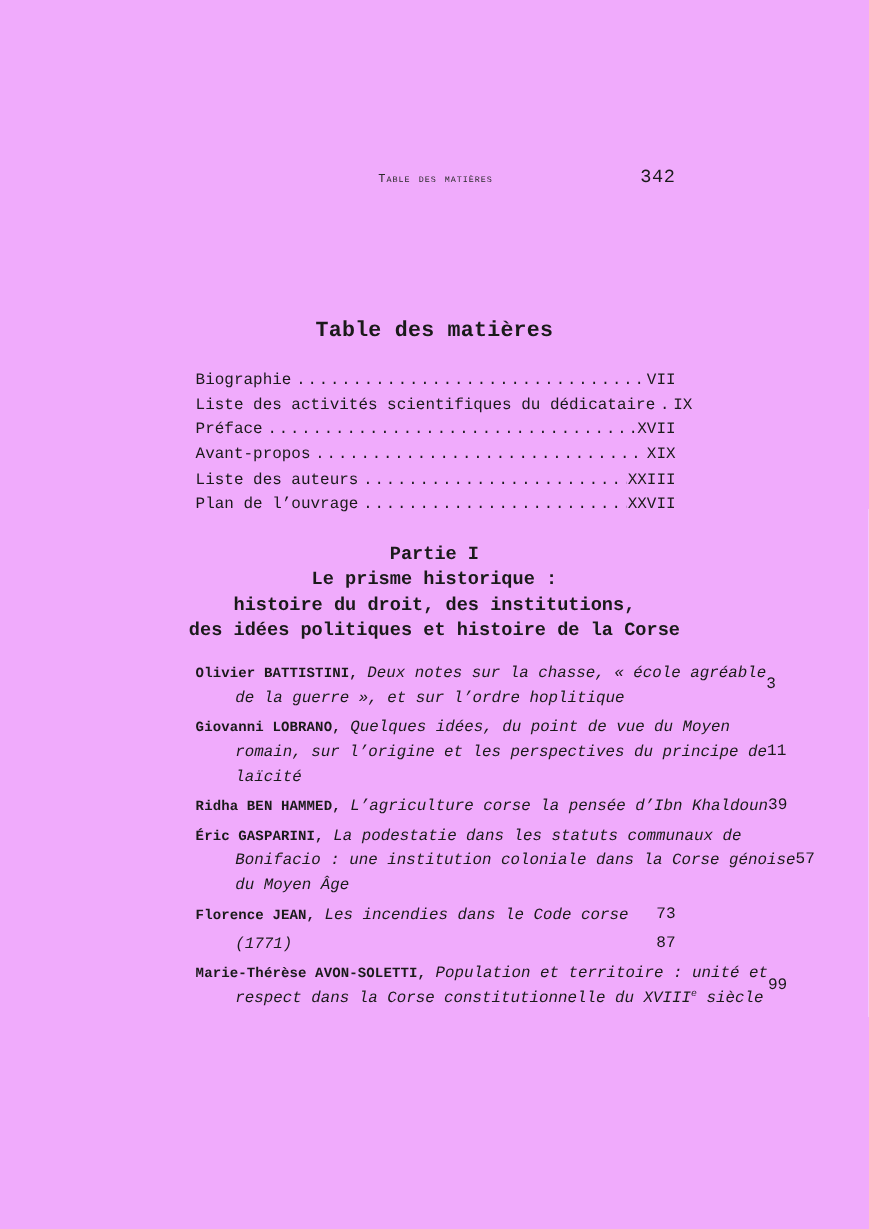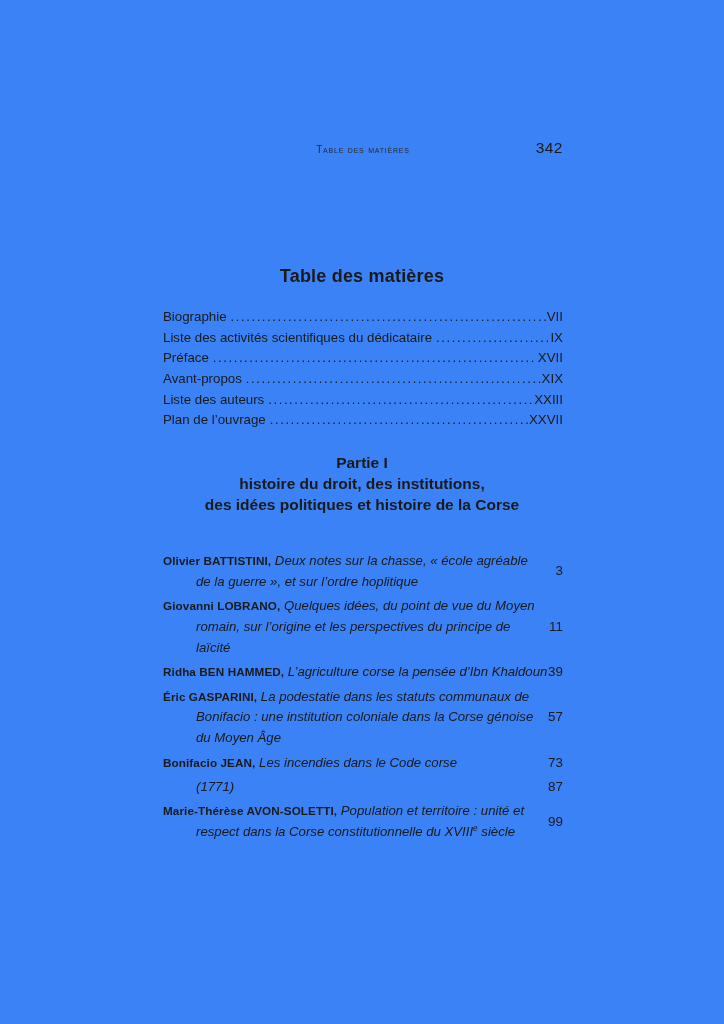--- a/index.html
+++ b/index.html
@@ -4,23 +4,23 @@
 <style>
   html, body {
     margin: 0;
     padding: 0;
     background: #ffffff;
   }
   .sheet {
     position: relative;
     width: 724px;
     height: 1024px;
-    background: #3b82f6;
+    background: #f0abfc;
     color: #1a1a1a;
-    font-family: Liberation Sans, sans-serif;
+    font-family: Liberation Mono, monospace;
     overflow: hidden;
   }
 
   
   .running-header {
     position: absolute;
     top: 139px;
     left: 163px;
     width: 400px;
     display: flex;
@@ -175,20 +175,21 @@
     </div>
     <div class="toc-row">
       <span class="toc-label">Plan de l’ouvrage</span>
       <span class="toc-dots"></span>
       <span class="toc-page">XXVII</span>
     </div>
   </div>
 
   <div class="part-heading">
     <div class="part-line">Partie I</div>
+    <div class="part-line">Le prisme historique :</div>
     <div class="part-line">histoire du droit, des institutions,</div>
     <div class="part-line">des idées politiques et histoire de la Corse</div>
   </div>
 
   <div class="entries">
 
     <div class="entry">
       <div class="entry-text">
         <span class="eline first"><b class="author">Olivier BATTISTINI,</b> <i class="etitle">Deux notes sur la chasse, « école agréable</i></span>
         <span class="eline cont">de la guerre », et sur l’ordre hoplitique</span>
@@ -216,21 +217,21 @@
       <div class="entry-text">
         <span class="eline first"><b class="author">Éric GASPARINI,</b> <i class="etitle">La podestatie dans les statuts communaux de</i></span>
         <span class="eline cont">Bonifacio : une institution coloniale dans la Corse génoise</span>
         <span class="eline cont">du Moyen Âge</span>
       </div>
       <div class="entry-page">57</div>
     </div>
 
     <div class="entry">
       <div class="entry-text">
-        <span class="eline first"><b class="author">Bonifacio JEAN,</b> <i class="etitle">Les incendies dans le Code corse</i></span>
+        <span class="eline first"><b class="author">Florence JEAN,</b> <i class="etitle">Les incendies dans le Code corse</i></span>
       </div>
       <div class="entry-page">73</div>
     </div>
 
     <div class="entry">
       <div class="entry-text">
         <span class="eline cont">(1771)</span>
       </div>
       <div class="entry-page">87</div>
     </div>

